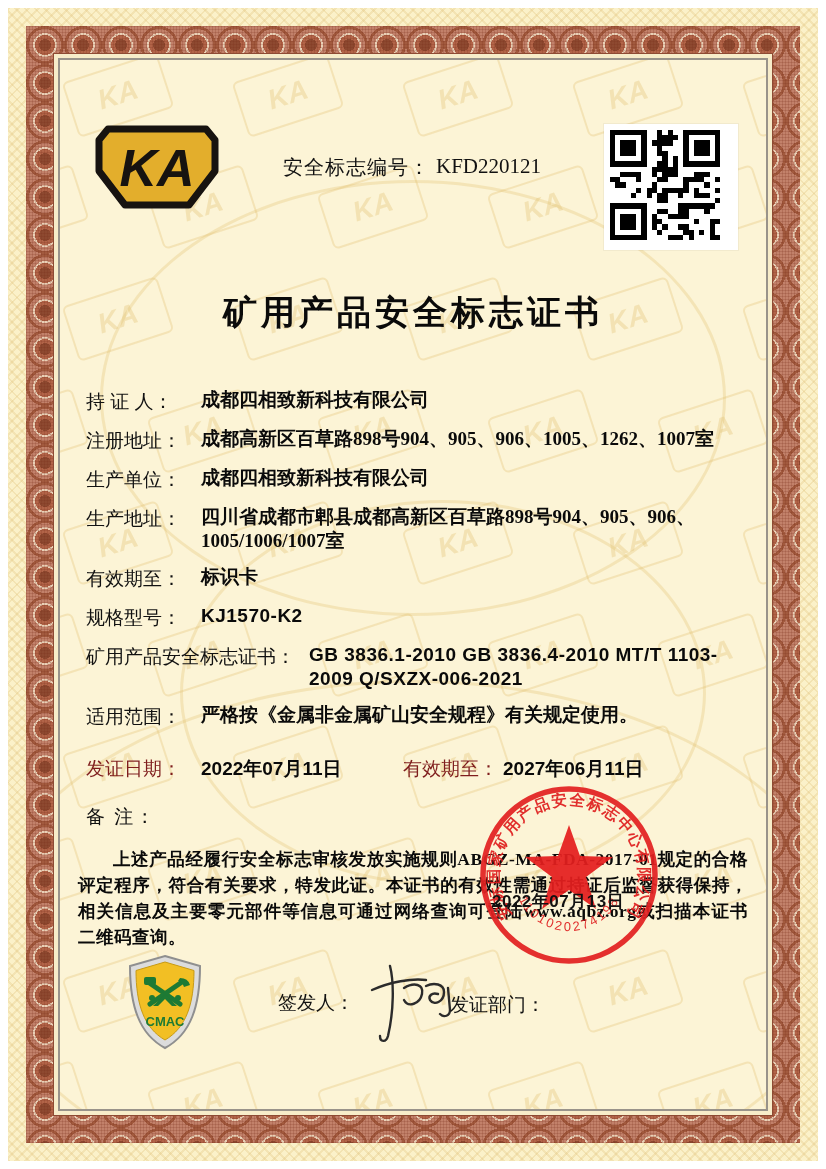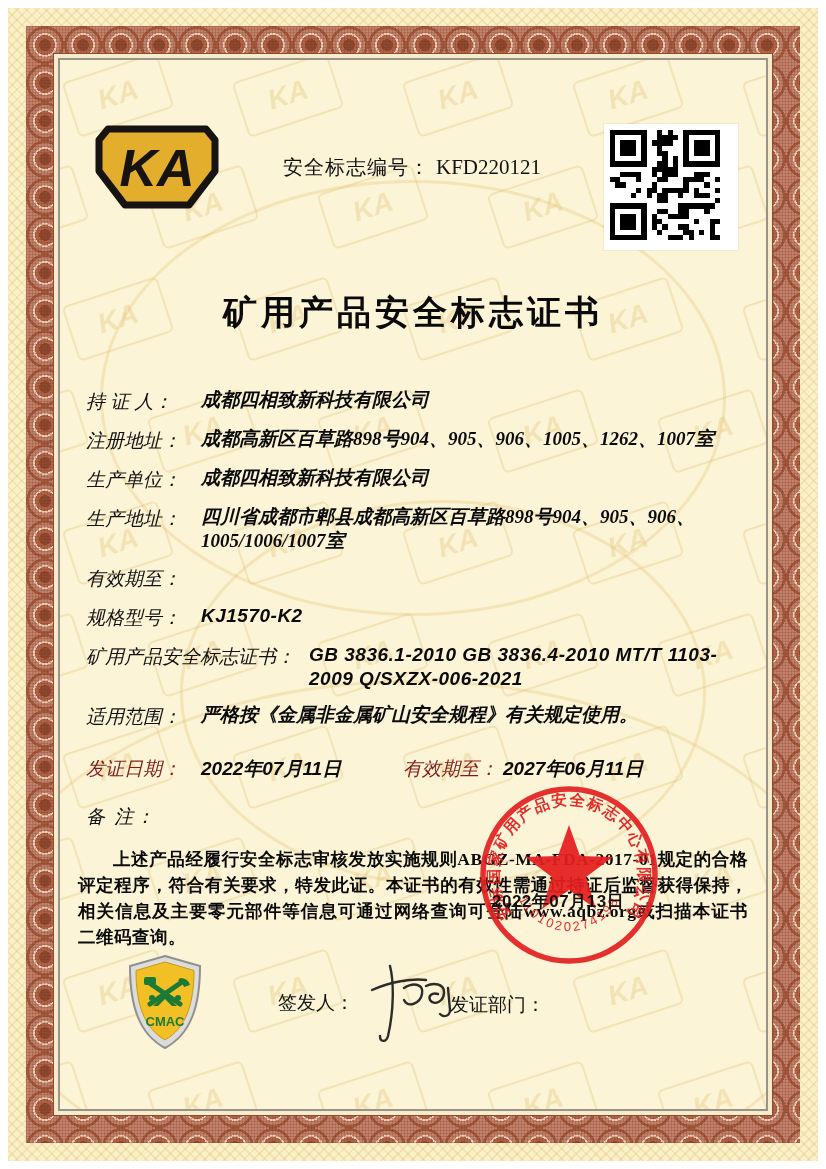--- a/index.html
+++ b/index.html
@@ -25,30 +25,30 @@
   .wm-layer{position:absolute;inset:0;pointer-events:none;}
   .wm{position:absolute;width:96px;height:54px;border:2px solid rgba(224,190,105,.30);
       border-radius:6px;transform:rotate(-18deg);display:flex;align-items:center;justify-content:center;
       color:rgba(222,186,100,.30);font-weight:bold;font-style:italic;font-size:28px;
       font-family:"Liberation Sans",sans-serif;}
   .wm-arc{position:absolute;border:3px solid rgba(226,192,108,.30);border-radius:50%;}
   .inner{position:relative;z-index:2;height:100%;}
 
   .header{display:flex;align-items:flex-start;margin:64px 28px 0 34px;}
   .ka-logo{flex:0 0 126px;}
-  .certno{flex:1;display:flex;justify-content:center;align-items:center;margin-top:30px;
+  .certno{flex:1;display:flex;justify-content:center;align-items:flex-start;margin-top:30px;
           white-space:nowrap;}
   .certno .lab{font-size:20px;color:#111;letter-spacing:1px;}
   .certno .val{font-size:21px;color:#111;font-family:"Liberation Serif",serif;margin-left:6px;}
   .qr-box{flex:0 0 122px;background:#fff;padding:6px;box-shadow:0 0 0 1px rgba(0,0,0,.04);}
 
   .title{margin-top:40px;text-align:center;font-family:"Liberation Serif",serif;
          font-weight:900;font-size:34px;color:#0a0a0a;letter-spacing:4px;}
 
-  .fields{margin:52px 20px 0 26px;font-style:italic;}
+  .fields{margin:52px 20px 0 26px;}
   .row{display:flex;align-items:flex-start;margin-top:12px;}
   .row .lab{flex:0 0 115px;font-size:19px;color:#111;white-space:nowrap;padding-top:1px;}
   .row .val{flex:1;font-size:19px;line-height:24px;color:#0a0a0a;font-weight:bold;
             font-family:"Liberation Serif",serif;}
   .row.r-center{align-items:flex-start;}
   .row .lab.wide{flex:0 0 223px;}
   .row .val.sans{font-family:"Liberation Sans",sans-serif;letter-spacing:.5px;}
   .dates{display:flex;align-items:center;margin-top:26px;}
   .dates .lab{flex:0 0 115px;font-size:19px;color:#7f1d1d;}
   .dates .val{font-size:19px;font-weight:bold;color:#0a0a0a;}
@@ -377,20 +377,21 @@
         <div class="row">
           <span class="lab">生产单位：</span>
           <span class="val">成都四相致新科技有限公司</span>
         </div>
         <div class="row r-center">
           <span class="lab">生产地址：</span>
           <span class="val">四川省成都市郫县成都高新区百草路898号904、905、906、1005/1006/1007室</span>
         </div>
         <div class="row">
           <span class="lab">有效期至：</span>
+          <span class="val">标识卡</span>
         </div>
         <div class="row">
           <span class="lab">规格型号：</span>
           <span class="val sans" style="font-weight:bold">KJ1570-K2</span>
         </div>
         <div class="row r-center">
           <span class="lab wide">矿用产品安全标志证书：</span>
           <span class="val sans">GB 3836.1-2010 GB 3836.4-2010 MT/T 1103-2009 Q/SXZX-006-2021</span>
         </div>
         <div class="row">

